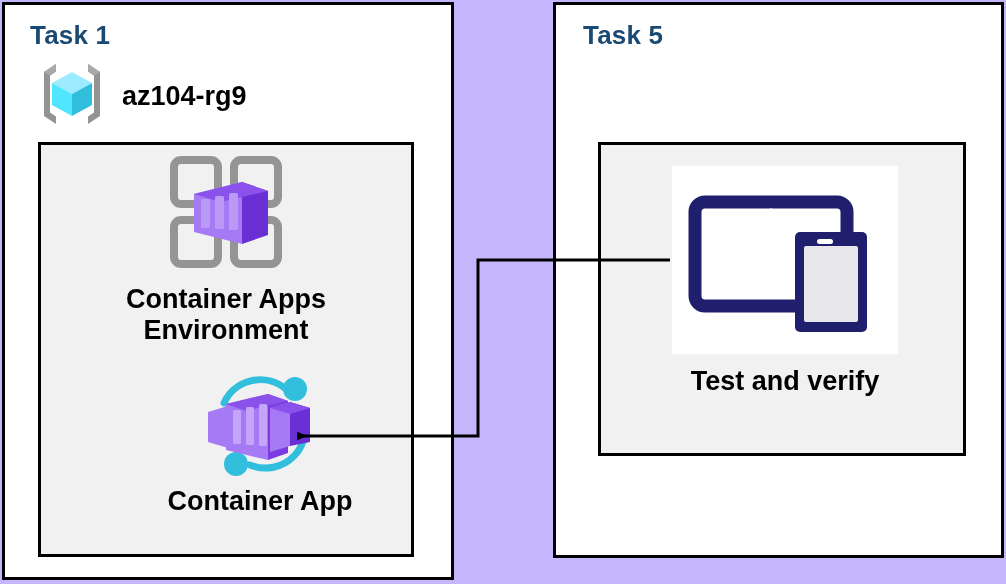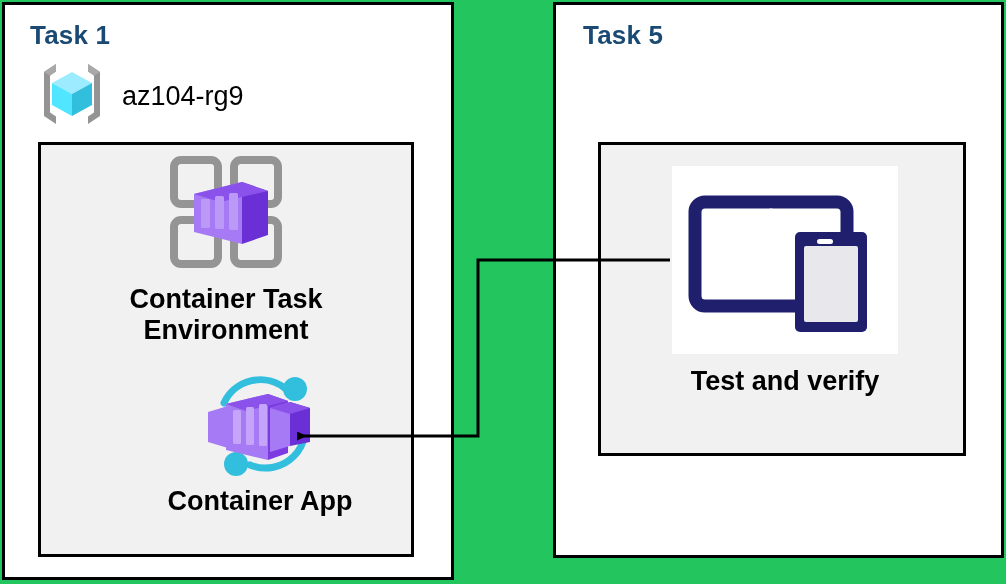--- a/index.html
+++ b/index.html
@@ -7,21 +7,21 @@
     padding: 0;
     background: #ffffff;
   }
   body {
     font-family: "Liberation Sans", "DejaVu Sans", sans-serif;
   }
   #canvas {
     position: relative;
     width: 1006px;
     height: 584px;
-    background: #22c55e;
+    background: #c4b5fd;
     overflow: hidden;
   }
 
   
   .task-panel {
     position: absolute;
     border: 3px solid #000000;
     background: #ffffff;
     box-sizing: border-box;
   }
@@ -43,21 +43,21 @@
   #rg-row {
     position: absolute;
     left: 36px;
     top: 58px;
     display: flex;
     align-items: center;
     gap: 14px;
   }
   #rg-label {
     font-size: 27px;
-    font-weight: normal;
+    font-weight: bold;
     color: #000000;
     white-space: nowrap;
   }
 
   
   .gray-box {
     position: absolute;
     background: #f1f1f1;
     border: 3px solid #000000;
     box-sizing: border-box;
@@ -150,21 +150,21 @@
         <path d="M30 44 L78 32 L78 94 L30 82 Z" fill="#a67af4"></path>
         <path d="M78 32 L104 41 L104 85 L78 94 Z" fill="#6b2fd6"></path>
         <path d="M30 44 L78 32 L104 41 L56 52 Z" fill="#8a52ea"></path>
         <g fill="#bb9af7">
           <rect x="37" y="49" width="9" height="29" rx="1.5"></rect>
           <rect x="51" y="46" width="9" height="33" rx="1.5"></rect>
           <rect x="65" y="43" width="9" height="37" rx="1.5"></rect>
         </g>
       </svg>
     </span>
-    <div class="node-caption">Container Task
+    <div class="node-caption">Container Apps
 Environment</div>
   </div>
 
   <div class="node" id="ca-node">
     <span>
       <svg width="124" height="104" viewBox="0 0 124 104" aria-hidden="true">
 
         <path d="M88 17 A40 40 0 0 0 26 31" fill="none" stroke="#32bedd" stroke-width="7" stroke-linecap="round"></path>
         <path d="M104 40 A40 40 0 0 1 52 93" fill="none" stroke="#32bedd" stroke-width="7" stroke-linecap="round"></path>
         <circle cx="97" cy="17" r="12" fill="#32bedd"></circle>

